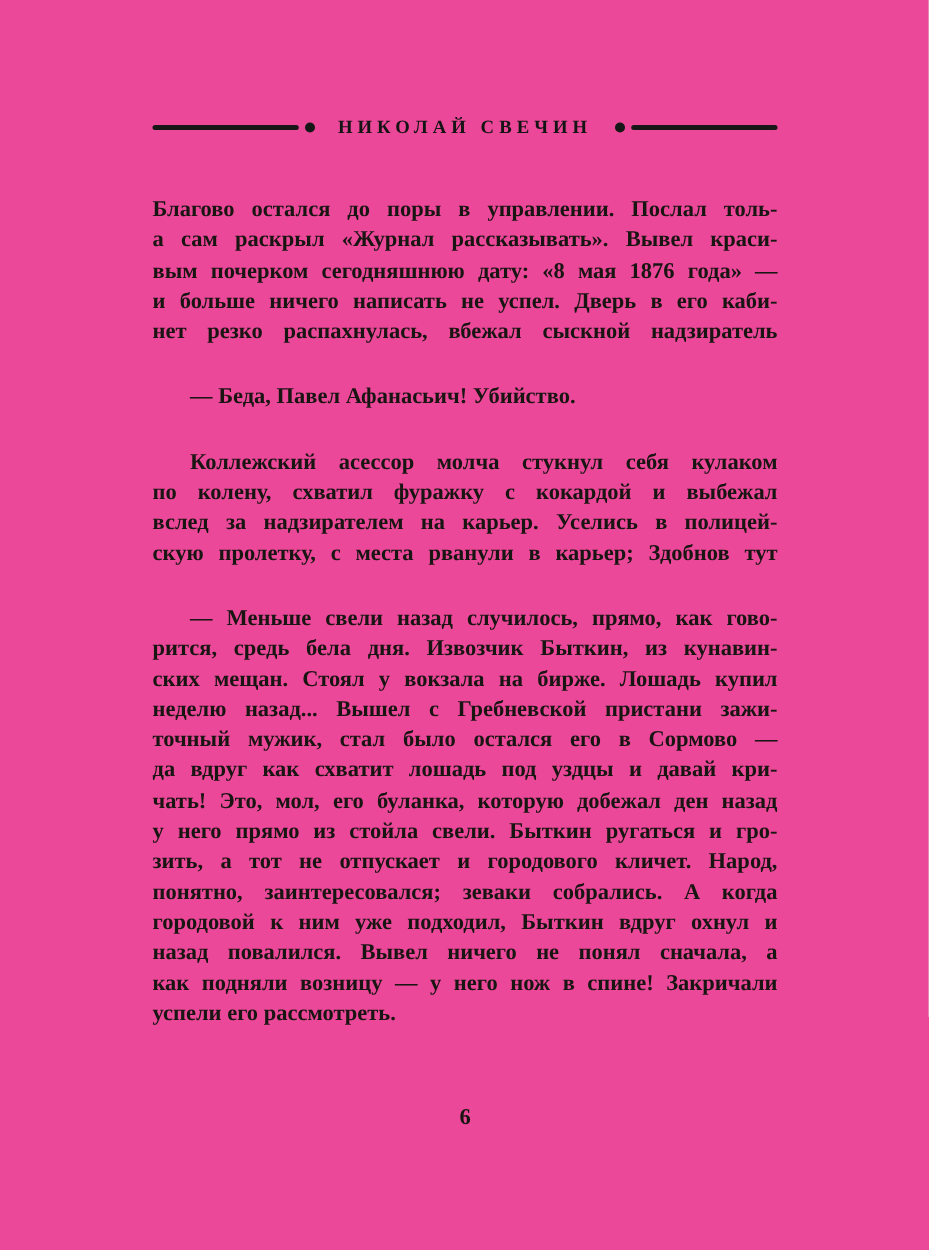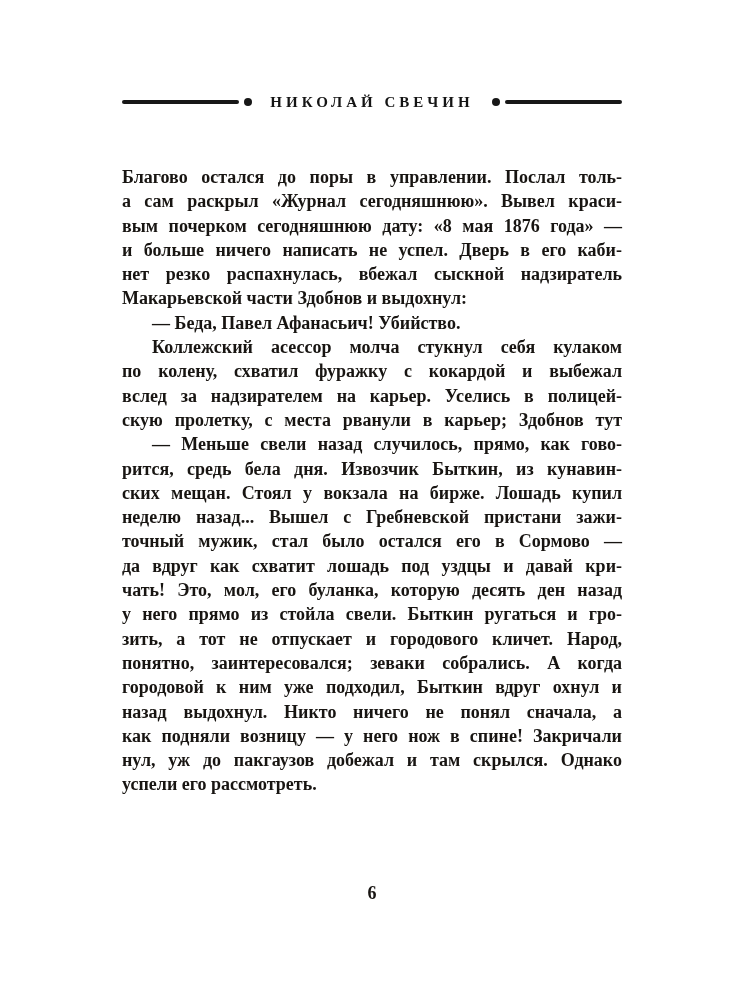--- a/index.html
+++ b/index.html
@@ -5,21 +5,21 @@
   html, body {
     margin: 0;
     padding: 0;
     background: #e9e9e9;
   }
   .page {
     position: relative;
     width: 743px;
     height: 1000px;
     margin: 0 auto;
-    background: #ffffff;
+    background: #ec4899;
     color: #181512;
     font-family: "Liberation Serif", "DejaVu Serif", serif;
     overflow: hidden;
   }
 
   
   .page-header {
     position: absolute;
     left: 122px;
     top: 93px;
@@ -50,41 +50,42 @@
     font-weight: 700;
     letter-spacing: 4px;
     white-space: nowrap;
     color: #141414;
   }
 
   
   .page-body {
     position: absolute;
     left: 122px;
-    top: 165px;
+    top: 155px;
     width: 500px;
     font-size: 18px;
     font-weight: 600;
     line-height: 24.3px;
   }
   .page-body p.para {
     margin: 0;
     padding: 0;
   }
   .page-body .line {
     display: block;
     text-align: justify;
     text-align-last: justify;
     white-space: normal;
   }
   .page-body .line.last {
     text-align-last: left;
   }
   .page-body p.para.indent .line:first-child {
     text-indent: 30px;
+    margin-top: 28px;
   }
 
   
   .page-footer {
     position: absolute;
     left: 122px;
     top: 883px;
     width: 500px;
     text-align: center;
   }
@@ -103,50 +104,48 @@
     <span class="rule"></span>
     <span class="dot left"></span>
     <h1 class="author">НИКОЛАЙ СВЕЧИН</h1>
     <span class="dot right"></span>
     <span class="rule"></span>
   </header>
 
   <main class="page-body" id="body-text">
       <p class="para">
         <span class="line">Благово остался до поры в управлении. Послал толь-</span>
-        <span class="line">а сам раскрыл «Журнал сегодняшнюю». Вывел краси-</span>
+        <span class="line">а сам раскрыл «Журнал рассказывать». Вывел краси-</span>
         <span class="line">вым почерком сегодняшнюю дату: «8 мая 1876 года» —</span>
         <span class="line">и больше ничего написать не успел. Дверь в его каби-</span>
         <span class="line">нет резко распахнулась, вбежал сыскной надзиратель</span>
-        <span class="line last">Макарьевской части Здобнов и выдохнул:</span>
       </p>
       <p class="para indent">
         <span class="line last">— Беда, Павел Афанасьич! Убийство.</span>
       </p>
       <p class="para indent">
         <span class="line">Коллежский асессор молча стукнул себя кулаком</span>
         <span class="line">по колену, схватил фуражку с кокардой и выбежал</span>
         <span class="line">вслед за надзирателем на карьер. Уселись в полицей-</span>
         <span class="line">скую пролетку, с места рванули в карьер; Здобнов тут</span>
       </p>
       <p class="para indent">
         <span class="line">— Меньше свели назад случилось, прямо, как гово-</span>
         <span class="line">рится, средь бела дня. Извозчик Быткин, из кунавин-</span>
         <span class="line">ских мещан. Стоял у вокзала на бирже. Лошадь купил</span>
         <span class="line">неделю назад... Вышел с Гребневской пристани зажи-</span>
         <span class="line">точный мужик, стал было остался его в Сормово —</span>
         <span class="line">да вдруг как схватит лошадь под уздцы и давай кри-</span>
-        <span class="line">чать! Это, мол, его буланка, которую десять ден назад</span>
+        <span class="line">чать! Это, мол, его буланка, которую добежал ден назад</span>
         <span class="line">у него прямо из стойла свели. Быткин ругаться и гро-</span>
         <span class="line">зить, а тот не отпускает и городового кличет. Народ,</span>
         <span class="line">понятно, заинтересовался; зеваки собрались. А когда</span>
         <span class="line">городовой к ним уже подходил, Быткин вдруг охнул и</span>
-        <span class="line">назад выдохнул. Никто ничего не понял сначала, а</span>
+        <span class="line">назад повалился. Вывел ничего не понял сначала, а</span>
         <span class="line">как подняли возницу — у него нож в спине! Закричали</span>
-        <span class="line">нул, уж до пакгаузов добежал и там скрылся. Однако</span>
         <span class="line last">успели его рассмотреть.</span>
       </p>
     </main>
 
   <footer class="page-footer">
     <span class="page-number">6</span>
   </footer>
 
 </div>
 

